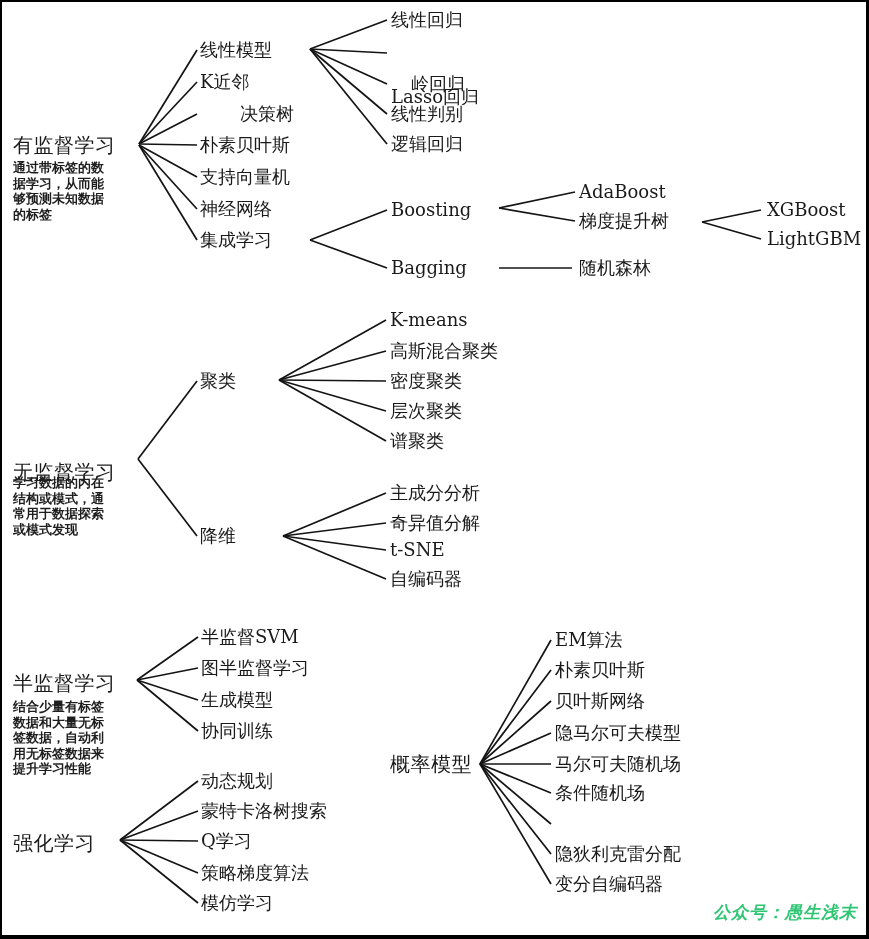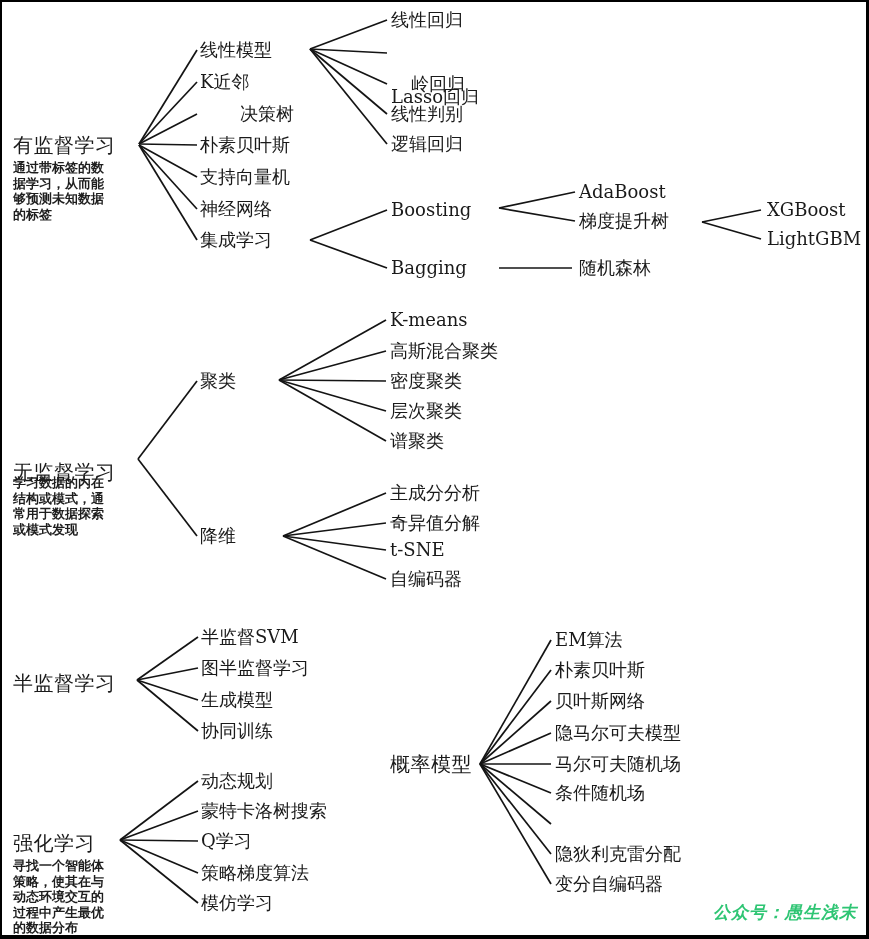--- a/index.html
+++ b/index.html
@@ -151,28 +151,28 @@
   <div class="node" style="left:388px; top:379px;">密度聚类</div>
   <div class="node" style="left:388px; top:409px;text-align:center;">层次聚类</div>
   <div class="node" style="left:388px; top:439px;">谱聚类</div>
 
   <div class="node" style="left:388px; top:491px;">主成分分析</div>
   <div class="node" style="left:388px; top:521px;">奇异值分解</div>
   <div class="node" style="left:388px; top:548px;">t-SNE</div>
   <div class="node" style="left:388px; top:577px;">自编码器</div>
 
   <div class="node grouptitle" style="left:11px; top:681px;">半监督学习</div>
+  <div class="desc" style="left:11px; top:697px;">结合少量有标签数据和大量无标签数据，自动利用无标签数据来提升学习性能</div>
 
   <div class="node" style="left:199px; top:635px;">半监督SVM</div>
   <div class="node" style="left:199px; top:666px;">图半监督学习</div>
   <div class="node" style="left:199px; top:698px;">生成模型</div>
   <div class="node" style="left:199px; top:729px;">协同训练</div>
 
   <div class="node grouptitle" style="left:11px; top:841px;">强化学习</div>
-  <div class="desc" style="left:11px; top:856px;">寻找一个智能体策略，使其在与动态环境交互的过程中产生最优的数据分布</div>
 
   <div class="node" style="left:199px; top:779px;">动态规划</div>
   <div class="node" style="left:199px; top:809px;">蒙特卡洛树搜索</div>
   <div class="node" style="left:199px; top:839px;">Q学习</div>
   <div class="node" style="left:199px; top:871px;">策略梯度算法</div>
   <div class="node" style="left:199px; top:901px;">模仿学习</div>
 
   <div class="node grouptitle" style="left:388px; top:762px;">概率模型</div>
 
   <div class="node" style="left:553px; top:638px;">EM算法</div>

